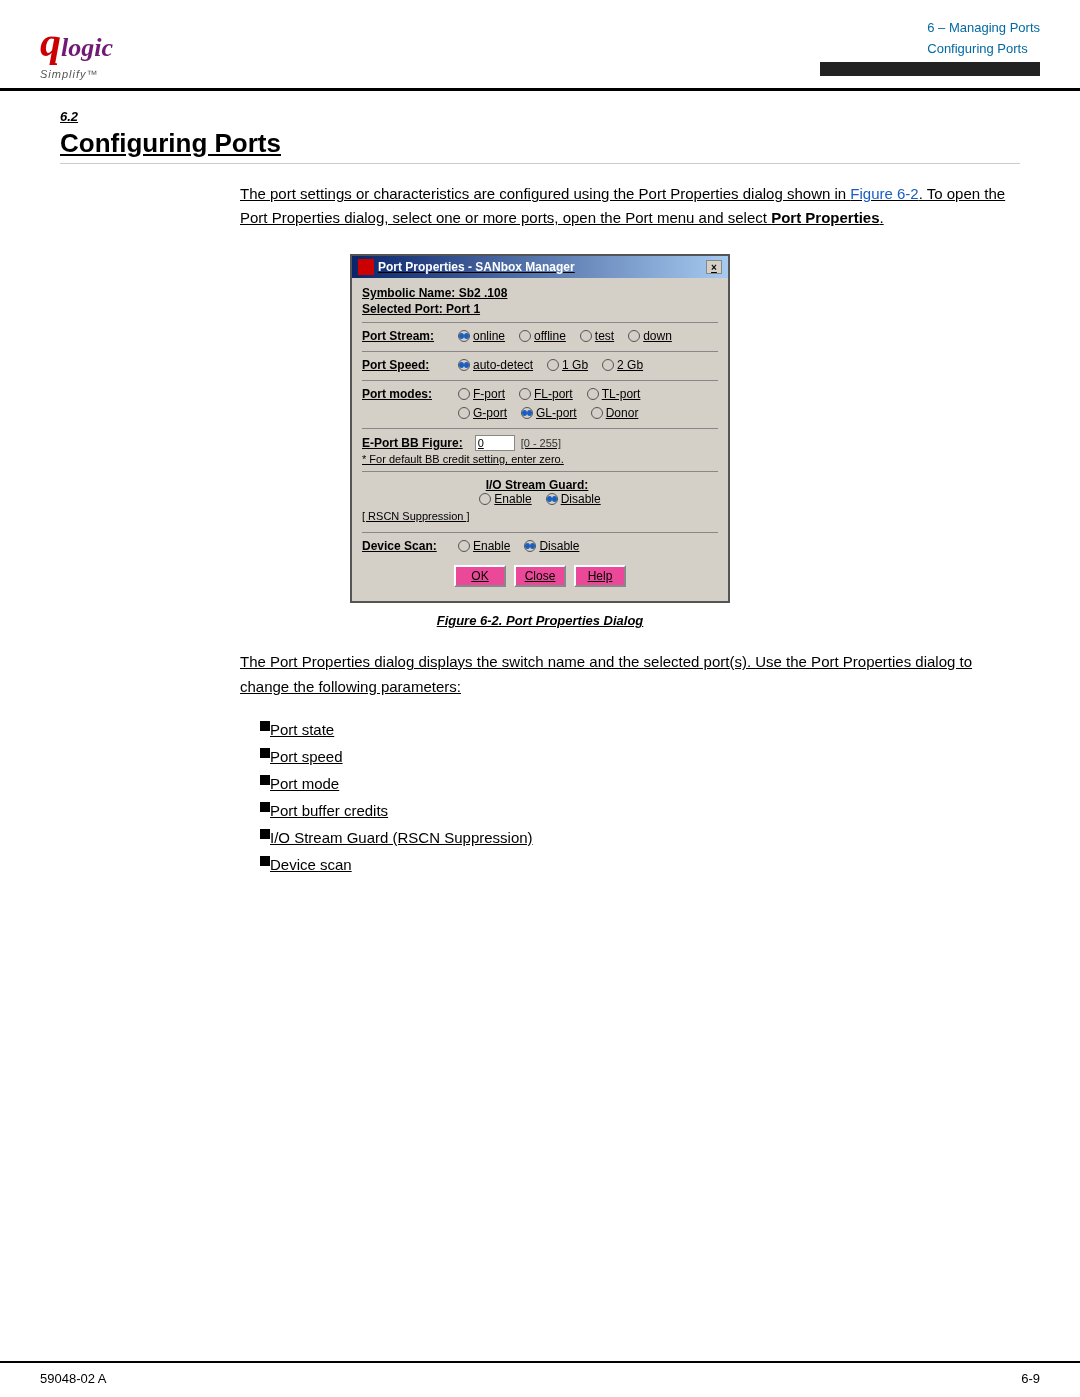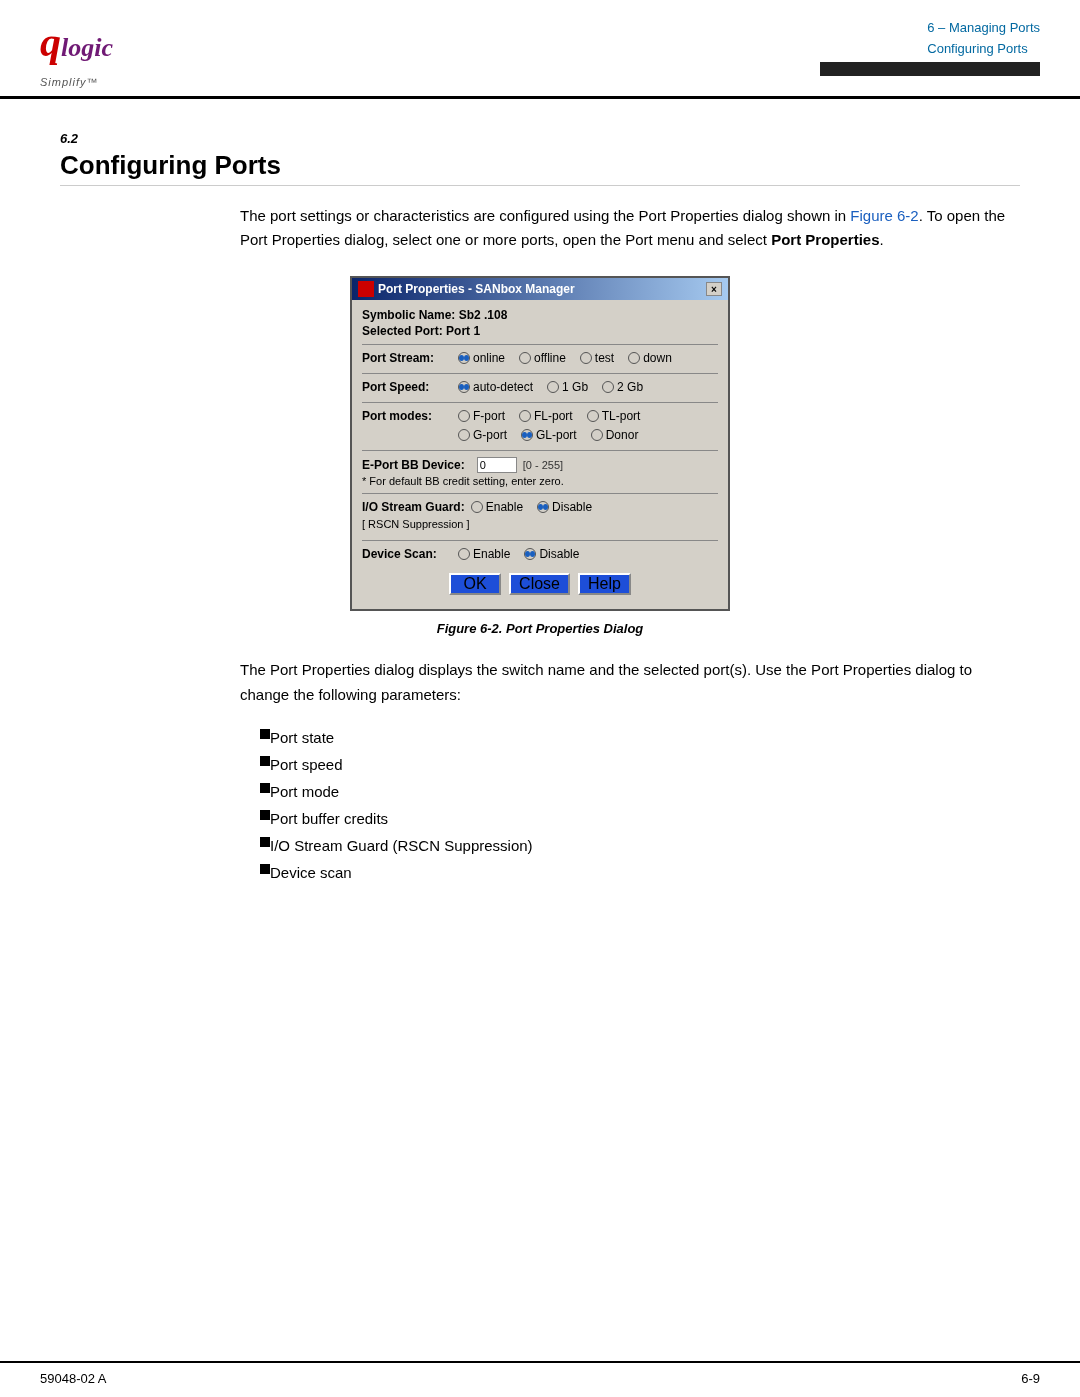--- a/index.html
+++ b/index.html
@@ -25,39 +25,40 @@
     .logo-area {
       display: flex;
       flex-direction: column;
       align-items: flex-start;
     }
     .logo-simplify {
       font-size: 11px;
       color: #555;
       font-style: italic;
       font-weight: normal;
-      margin-top: 10px;
+      margin-top: 2px;
       letter-spacing: 1px;
     }
     .header-nav {
       font-size: 13px;
       color: #0369a1;
       line-height: 1.6;
     }
     .header-black-bar {
       width: 220px;
       height: 14px;
       background: #222;
       margin-left: auto;
       margin-top: 2px;
     }
 
     
     .main-content {
-      padding: 32px 60px 40px 60px;
+      padding: 18px 60px 40px 60px;
+      text-decoration: underline;
     }
 
     .section-num {
       font-size: 13px;
       font-style: italic;
       font-weight: bold;
       margin-bottom: 4px;
     }
 
     .section-title {
@@ -212,20 +213,21 @@
       font-size: 11px;
       margin-bottom: 6px;
       margin-left: 0;
     }
 
     .dialog-ios-row {
       display: flex;
       align-items: center;
       font-size: 12px;
       margin-bottom: 4px;
+      flex-direction: column;
     }
     .rscn-link {
       font-size: 11px;
       margin-bottom: 6px;
     }
 
     .dialog-device-row {
       display: flex;
       align-items: center;
       font-size: 12px;
@@ -234,24 +236,24 @@
 
     .dialog-buttons {
       display: flex;
       justify-content: center;
       gap: 8px;
       padding: 4px 0 6px 0;
     }
     .dialog-btn {
       min-width: 52px;
       height: 22px;
-      background: #1d4ed8;
+      background: #ec4899;
       border: 2px solid;
       border-color: #ffffff #888 #888 #ffffff;
-      font-size: 16px;
+      font-size: 12px;
       cursor: pointer;
       padding: 0 8px;
       font-family: Tahoma, Arial;
     }
 
     
     .figure-caption {
       text-align: center;
       font-style: italic;
       font-weight: bold;
@@ -424,21 +426,21 @@
                 <div class="radio-circle"></div>
                 <span>Donor</span>
               </div>
             </div>
           </div>
         </div>
 
         <hr class="dialog-divider">
 
         <div class="dialog-bb-row">
-          <div class="dialog-field-label">E-Port BB Device:</div>
+          <div class="dialog-field-label">E-Port BB Figure:</div>
           <input class="bb-input" type="text" value="0" style="">
           <span class="bb-range">[0 - 255]</span>
         </div>
         <div class="bb-note">* For default BB credit setting, enter zero.</div>
 
         <hr class="dialog-divider">
 
         <div class="dialog-ios-row">
           <div class="dialog-field-label">I/O Stream Guard:</div>
           <div class="radio-group">

